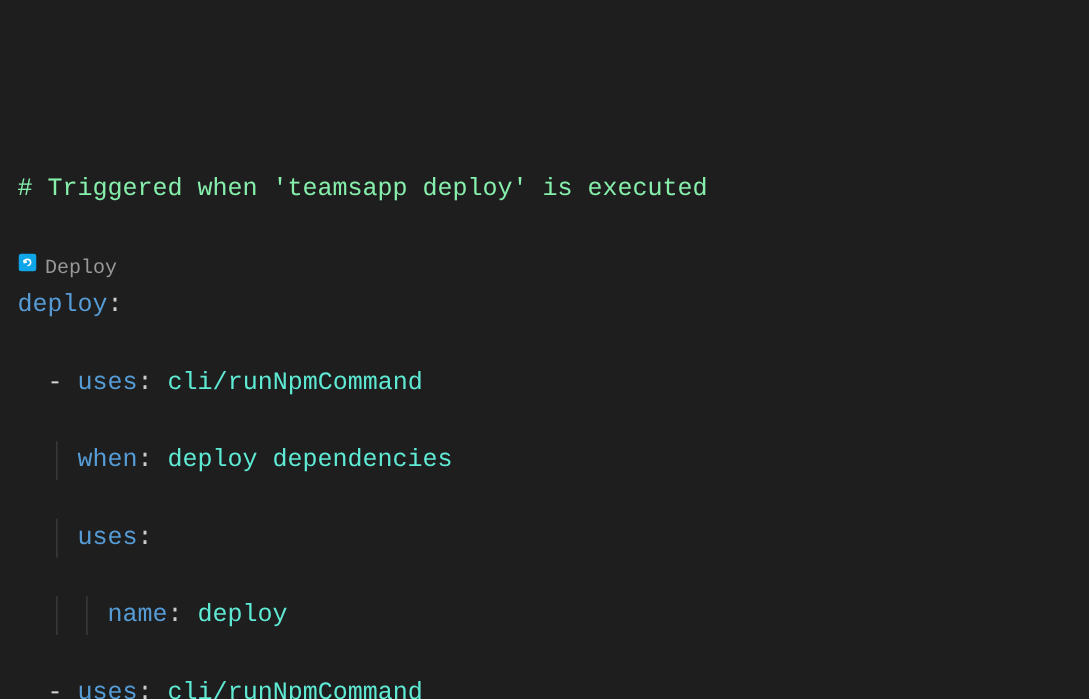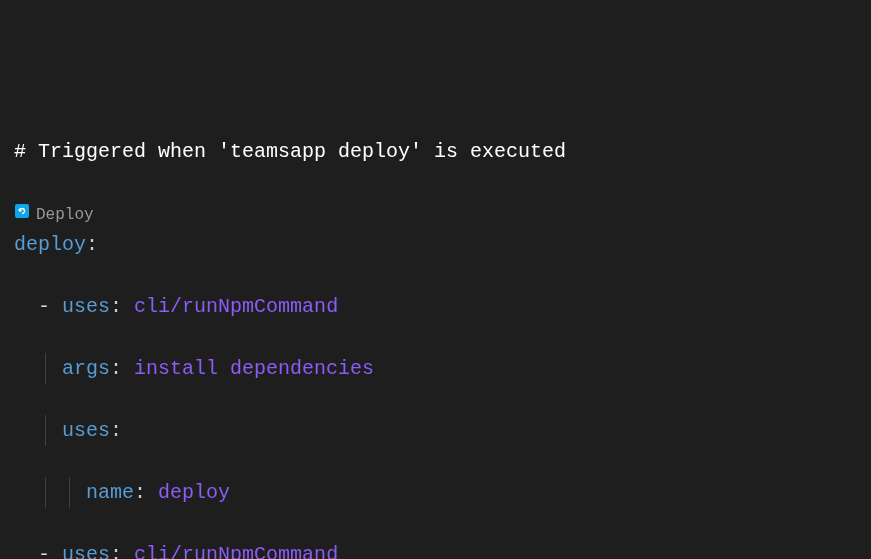--- a/index.html
+++ b/index.html
@@ -8,23 +8,23 @@
     background: #1e1e1e;
     font-family: Consolas, 'Courier New', monospace;
     font-size: 20px;
     line-height: 1.55;
     color: #d4d4d4;
     white-space: pre;
     width: 871px;
     box-sizing: border-box;
   }
   .line { display: block; position: relative; }
-  .comment { color: #ffffff; }
+  .comment { color: #86efac; }
   .key { color: #569cd6; }
-  .value { color: #8b5cf6; }
+  .value { color: #5eead4; }
   .dash { color: #d4d4d4; }
   .punct { color: #cccccc; }
   .codelens {
     color: #999999;
     font-size: 16px;
     display: inline-flex;
     align-items: center;
     gap: 6px;
     margin-top: 2px;
     margin-bottom: 0px;
@@ -45,21 +45,21 @@
 
 
 <span class="line"><span class="comment"># Triggered when 'teamsapp deploy' is executed</span></span>
 <span class="line codelens"><span><svg viewBox="0 0 16 16" fill="none">
         <rect x="1" y="1" width="14" height="14" rx="2" fill="#0ea5e9"></rect>
         <path d="M5.5 8 A2.5 2.5 0 1 1 8 10.5" stroke="white" stroke-width="1.3" fill="none"></path>
         <path d="M5 6 L5.5 8 L7.5 7.5" stroke="white" stroke-width="1.3" fill="none"></path>
       </svg></span><span>Deploy</span></span>
 <span class="line"><span class="key">deploy</span><span class="punct">:</span></span>
 <span class="line">  <span class="dash">-</span> <span class="key">uses</span><span class="punct">:</span> <span class="value">cli/runNpmCommand</span></span>
-<span class="line"><span class="guide" style="left:2.6ch"></span>    <span class="key">args</span><span class="punct">:</span> <span class="value">install dependencies</span></span>
+<span class="line"><span class="guide" style="left:2.6ch"></span>    <span class="key">when</span><span class="punct">:</span> <span class="value">deploy dependencies</span></span>
 <span class="line"><span class="guide" style="left:2.6ch"></span>    <span class="key">uses</span><span class="punct">:</span></span>
 <span class="line"><span class="guide" style="left:2.6ch"></span><span class="guide" style="left:4.6ch"></span>      <span class="key">name</span><span class="punct">:</span> <span class="value">deploy</span></span>
 <span class="line">  <span class="dash">-</span> <span class="key">uses</span><span class="punct">:</span> <span class="value">cli/runNpmCommand</span></span>
 
 
 
 
 
 
 

